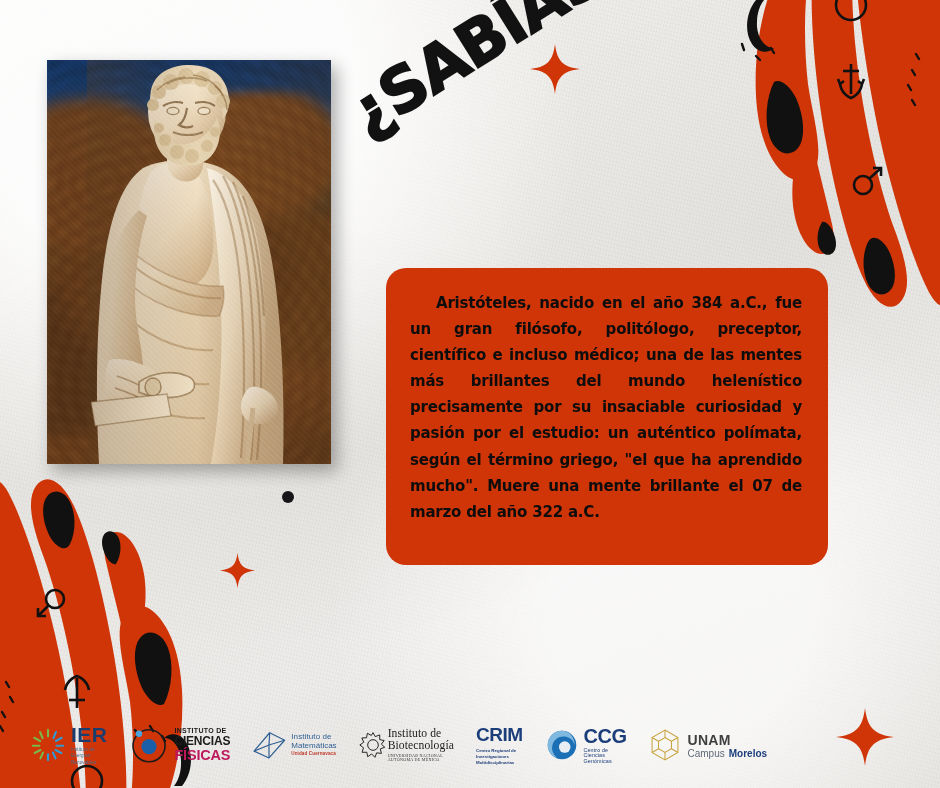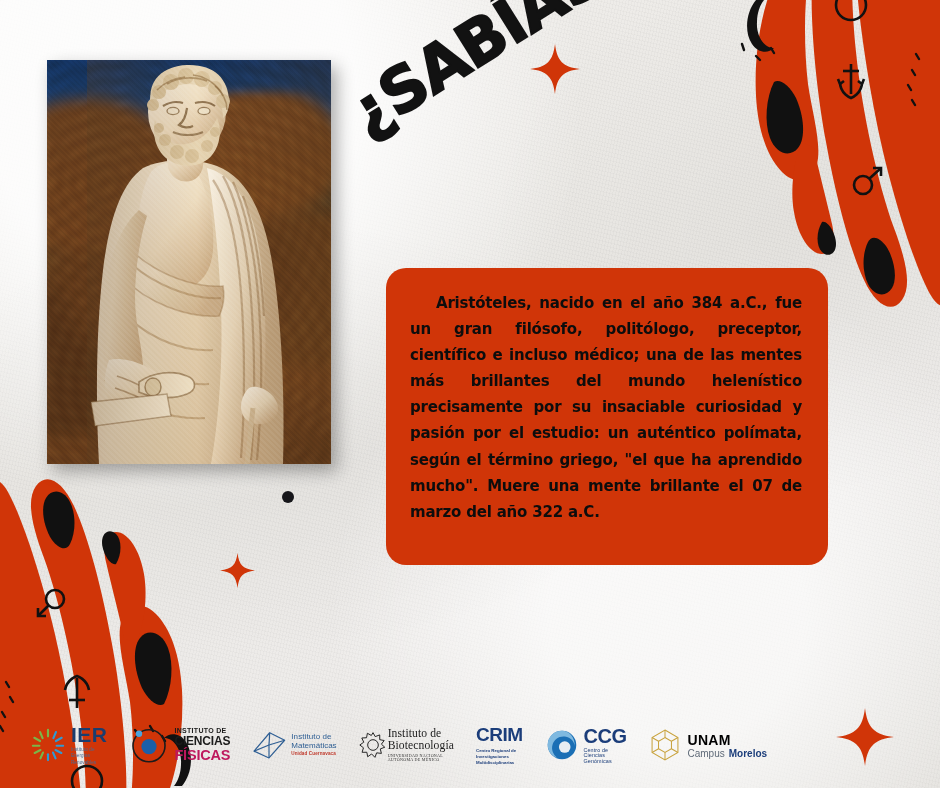--- a/index.html
+++ b/index.html
@@ -141,21 +141,21 @@
   #logo-bio .bio-l2{font-family:"Liberation Serif",serif;font-size:4.1px;color:#333;margin-top:2px;letter-spacing:.25px;}
   
   #logo-crim .crim-abbr{font-family:"Liberation Sans",sans-serif;font-weight:bold;font-size:19px;color:#1b3d7a;letter-spacing:-0.5px;}
   #logo-crim .crim-sub{font-family:"Liberation Sans",sans-serif;font-weight:bold;font-size:4.4px;color:#1b3d7a;margin-top:2px;line-height:1.4;max-width:58px;}
   
   #logo-ccg .ccg-abbr{font-family:"Liberation Sans",sans-serif;font-weight:bold;font-size:20px;color:#1b3d7a;letter-spacing:-0.5px;}
   #logo-ccg .ccg-sub{font-family:"Liberation Sans",sans-serif;font-size:5.4px;color:#1b3d7a;margin-top:2px;letter-spacing:.1px;}
   
   #logo-unam .unam-row{display:flex;align-items:flex-end;gap:4px;}
   #logo-unam .unam-campus{font-family:"Liberation Sans",sans-serif;font-size:10px;color:#5f6a78;}
-  #logo-unam .unam-abbr{font-family:"Liberation Sans",sans-serif;font-weight:bold;font-size:14px;color:#000000;letter-spacing:.3px;}
+  #logo-unam .unam-abbr{font-family:"Liberation Sans",sans-serif;font-weight:bold;font-size:14px;color:#404040;letter-spacing:.3px;}
   #logo-unam .unam-morelos{font-family:"Liberation Sans",sans-serif;font-weight:bold;font-size:10px;color:#1b3d7a;}
   #logo-unam .unam-stack{display:flex;flex-direction:column;align-items:flex-start;}
 </style>
 </head>
 <body>
 
 <div id="poster">
 
   <div class="paper-tex"></div>
   <div class="paper-tex2"></div>

